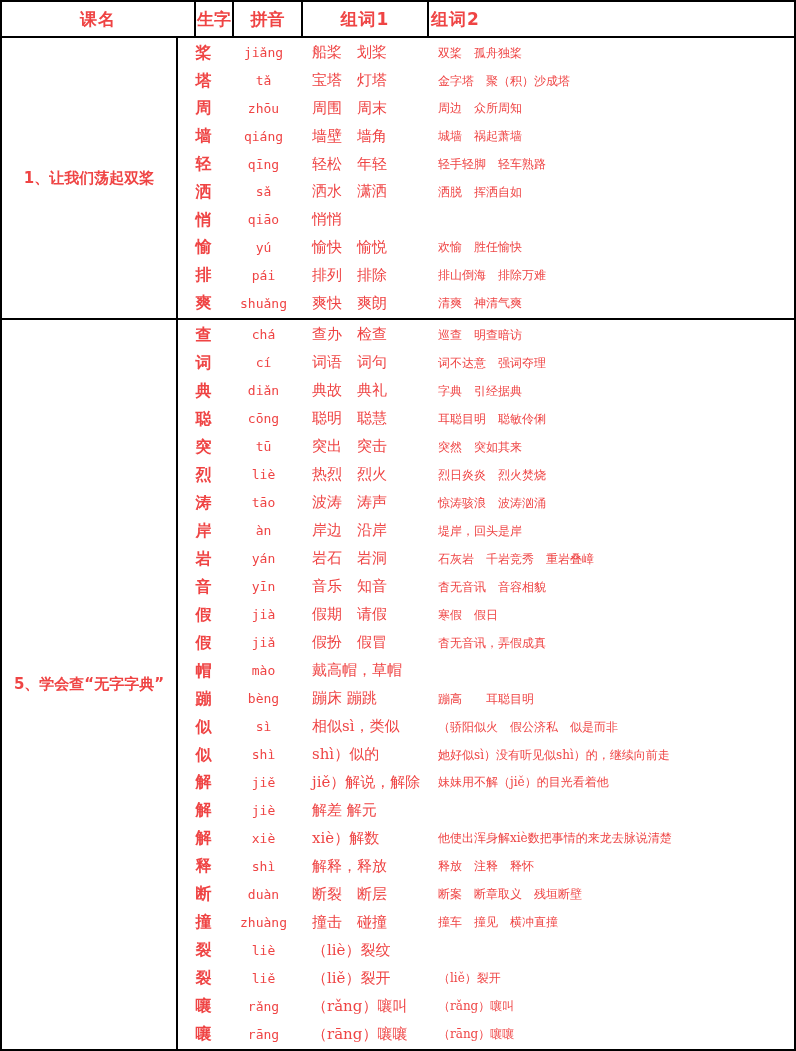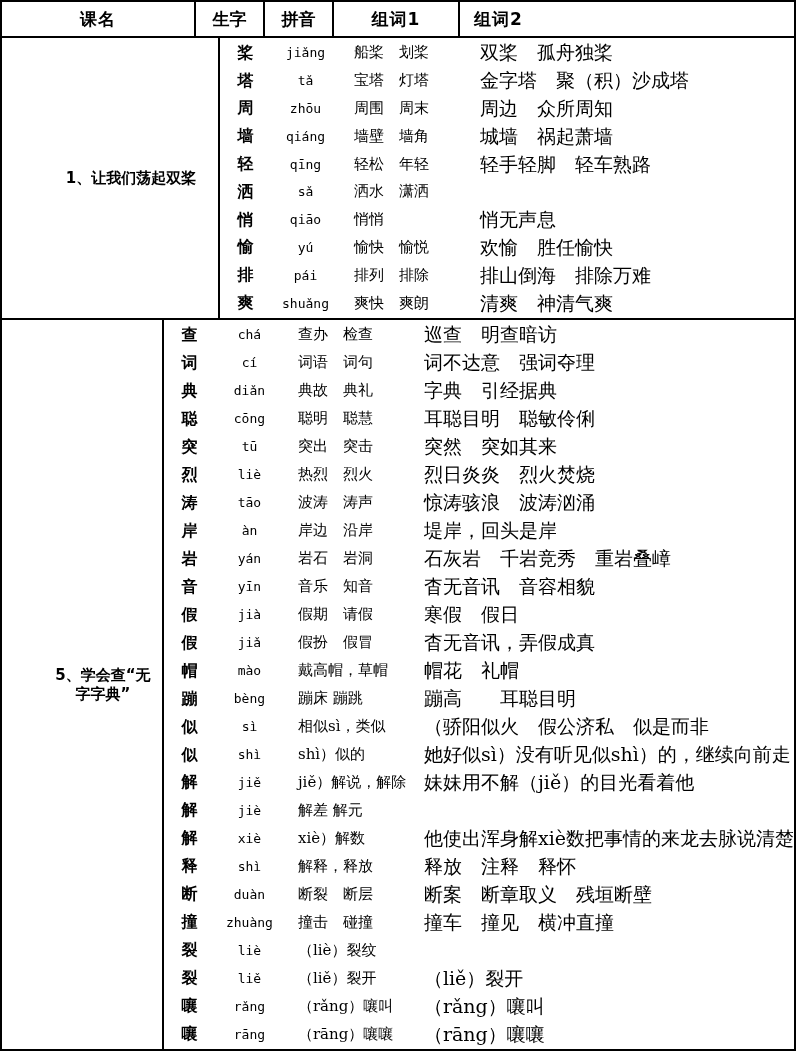--- a/index.html
+++ b/index.html
@@ -3,72 +3,71 @@
 <meta charset="utf-8">
 <style>
   * { margin:0; padding:0; box-sizing:border-box; }
   html,body { background:#e8e8e8; }
   .page {
     position:relative;
     width:796px; height:1051px;
     background:#ffffff;
     border:2px solid #000;
     font-family:"DejaVu Serif","Liberation Serif",serif;
-    color:#000000;
+    color:#ef4444;
     overflow:hidden;
   }
   
   .header-row {
     display:flex; height:36px;
     border-bottom:2px solid #000;
     font-family:"DejaVu Sans","Liberation Sans",sans-serif;
     font-weight:bold;
   }
   .hcell {
     border-right:2px solid #000;
     display:flex; align-items:center; justify-content:center;
     font-size:17px; letter-spacing:1px;
   }
   .h-lesson { width:194px; }
-  .h-char   { width:69px;  letter-spacing:0; }
+  .h-char   { width:38px;  letter-spacing:0; }
   .h-pinyin { width:69px;  letter-spacing:0; }
   .h-word1  { width:126px; }
-  .h-word2  { flex:1; border-right:none; justify-content:flex-start; padding-left:14px; }
+  .h-word2  { flex:1; border-right:none; justify-content:flex-start; padding-left:2px; }
   
   .section { display:flex; }
   .section-1 { height:282px; border-bottom:2px solid #000; }
   .section-2 { height:729px; }
   .lesson-cell {
     width:176px;
     border-right:2px solid #000;
     display:flex; align-items:center; justify-content:center;
     text-align:center;
     font-family:"DejaVu Sans","Liberation Sans",sans-serif;
     font-weight:bold; font-size:15px;
     padding:0 4px;
-    margin-left:42px;
   }
   .rows { flex:1; display:flex; flex-direction:column; padding:1px 0; }
   .row  { flex:1; display:flex; align-items:center; }
   .cell { white-space:pre; overflow:visible; line-height:1; }
   .c-char {
     width:51px; flex:0 0 auto; text-align:center;
     font-weight:bold; font-size:16px;
   }
   .c-pinyin {
     width:69px; flex:0 0 auto; text-align:center;
     font-family:"DejaVu Sans Mono","Liberation Mono",monospace;
     font-size:13px;
   }
   .c-word1 {
     flex:0 0 auto; min-width:130px;
     padding-left:14px; padding-right:4px;
     font-size:15px;
   }
-  .c-word2 { flex:1; padding-left:10px; font-size:19px; }
+  .c-word2 { flex:1; padding-left:10px; font-size:12px; }
 </style>
 </head>
 <body>
 
 <div class="page">
 
   <div class="header-row">
     <div class="hcell h-lesson">课名</div>
     <div class="hcell h-char">生字</div>
     <div class="hcell h-pinyin">拼音</div>
@@ -106,26 +105,26 @@
         <div class="row">
           <div class="cell c-char">轻</div>
           <div class="cell c-pinyin">qīng</div>
           <div class="cell c-word1">轻松　年轻</div>
           <div class="cell c-word2">轻手轻脚　轻车熟路</div>
         </div>
         <div class="row">
           <div class="cell c-char">洒</div>
           <div class="cell c-pinyin">sǎ</div>
           <div class="cell c-word1">洒水　潇洒</div>
+          <div class="cell c-word2">洒脱　挥洒自如</div>
         </div>
         <div class="row">
           <div class="cell c-char">悄</div>
           <div class="cell c-pinyin">qiāo</div>
           <div class="cell c-word1">悄悄</div>
-          <div class="cell c-word2">悄无声息</div>
         </div>
         <div class="row">
           <div class="cell c-char">愉</div>
           <div class="cell c-pinyin">yú</div>
           <div class="cell c-word1">愉快　愉悦</div>
           <div class="cell c-word2">欢愉　胜任愉快</div>
         </div>
         <div class="row">
           <div class="cell c-char">排</div>
           <div class="cell c-pinyin">pái</div>
@@ -213,21 +212,20 @@
         <div class="row">
           <div class="cell c-char">假</div>
           <div class="cell c-pinyin">jiǎ</div>
           <div class="cell c-word1">假扮　假冒</div>
           <div class="cell c-word2">杳无音讯，弄假成真</div>
         </div>
         <div class="row">
           <div class="cell c-char">帽</div>
           <div class="cell c-pinyin">mào</div>
           <div class="cell c-word1">戴高帽，草帽</div>
-          <div class="cell c-word2">帽花　礼帽</div>
         </div>
         <div class="row">
           <div class="cell c-char">蹦</div>
           <div class="cell c-pinyin">bèng</div>
           <div class="cell c-word1">蹦床 蹦跳</div>
           <div class="cell c-word2">蹦高　　耳聪目明</div>
         </div>
         <div class="row">
           <div class="cell c-char">似</div>
           <div class="cell c-pinyin">sì</div>

